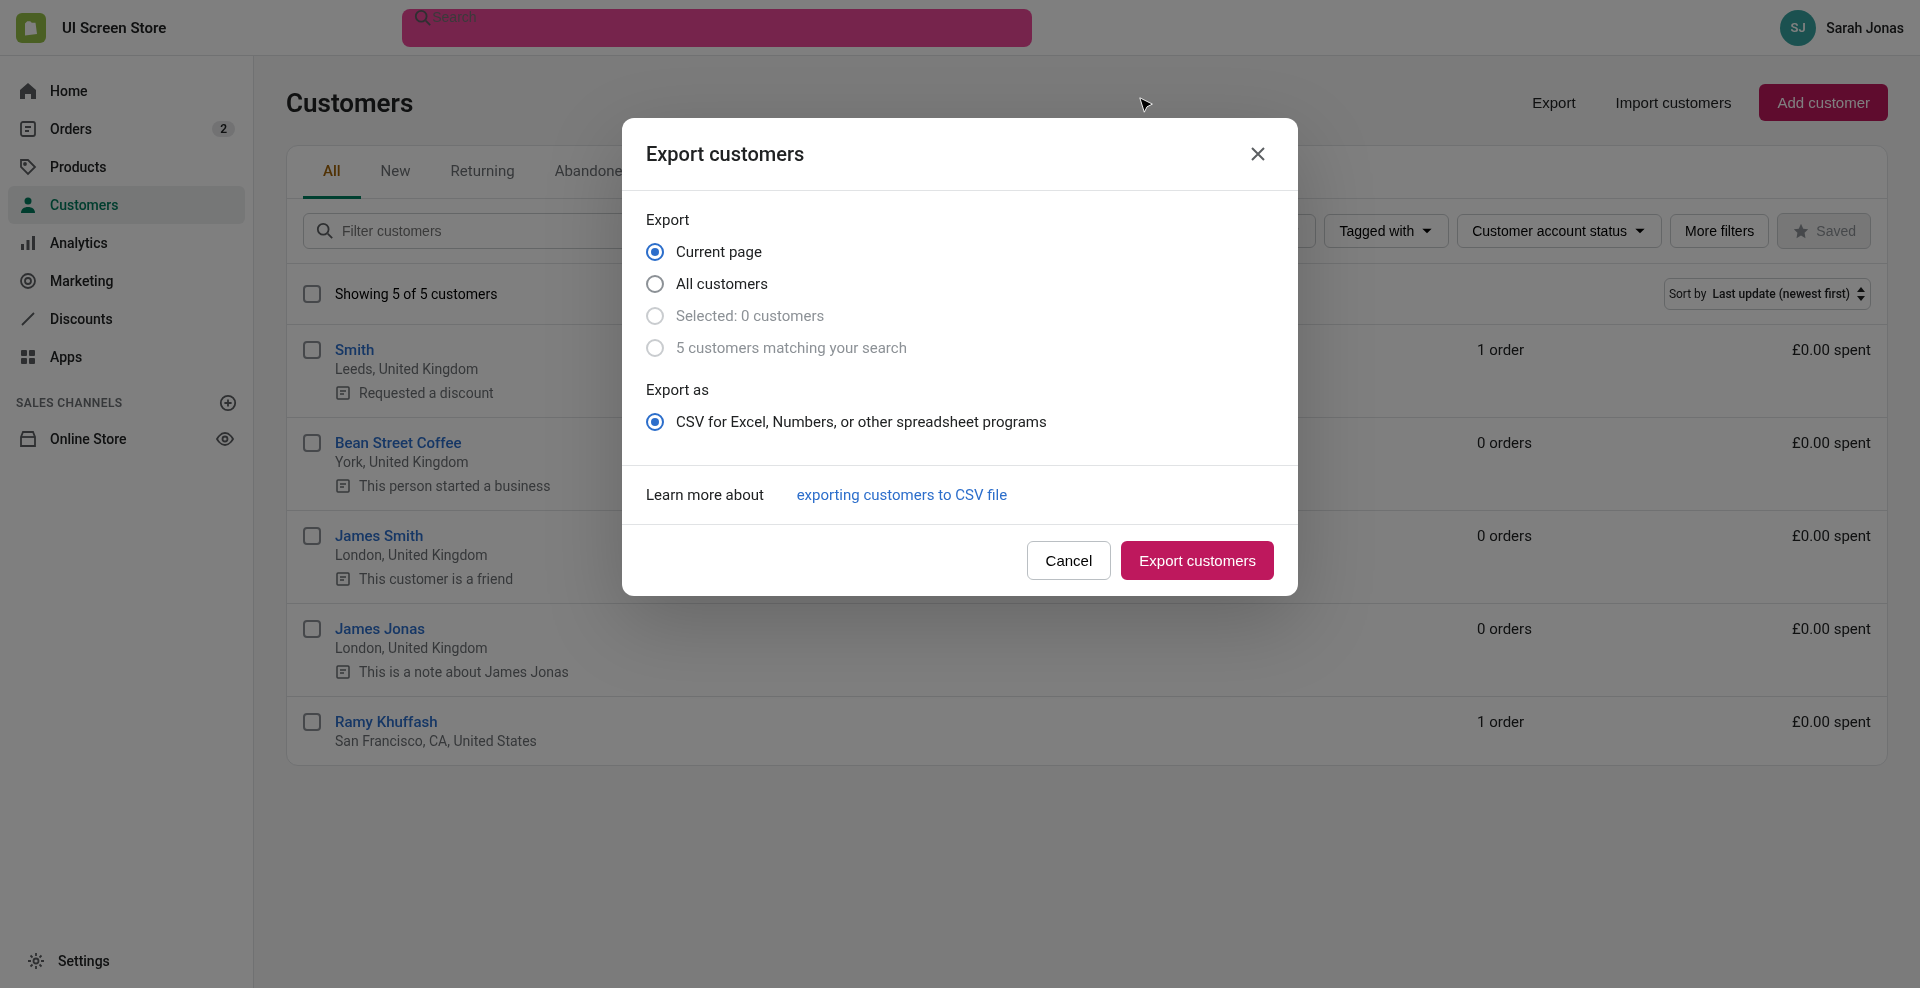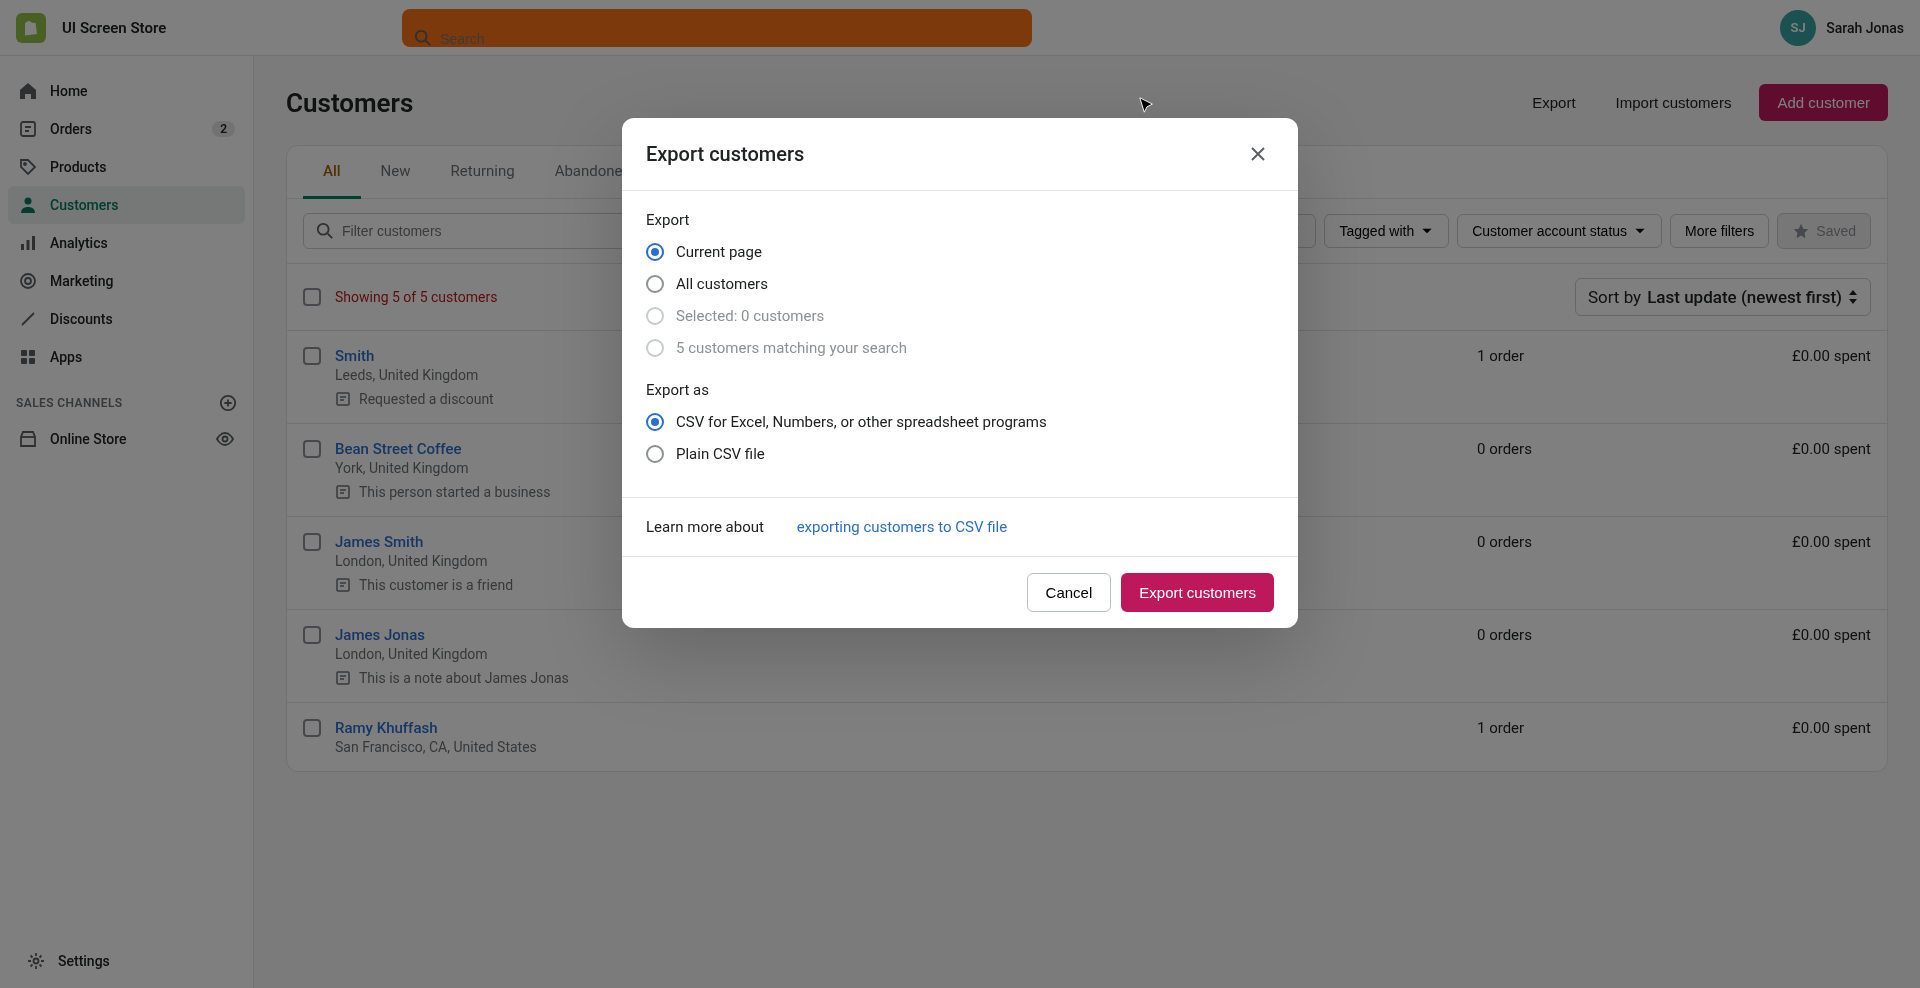--- a/index.html
+++ b/index.html
@@ -3,21 +3,21 @@
   <meta charset="utf-8">
   <style>
     * { margin: 0; padding: 0; box-sizing: border-box; }
     body { font-family: -apple-system, BlinkMacSystemFont, "Segoe UI", Roboto, sans-serif; font-size: 14px; color: #202223; background: #f6f6f7; width: 1920px; height: 988px; overflow: hidden; position: relative; }
     
     
     .topbar { height: 56px; background: #fff; border-bottom: 1px solid #e1e3e5; display: flex; align-items: center; padding: 0 16px; gap: 16px; }
     .topbar-logo { width: 30px; height: 30px; background: #95bf47; border-radius: 6px; display: flex; align-items: center; justify-content: center; }
     .topbar-logo svg { width: 18px; height: 18px; }
     .topbar-title { font-weight: 600; font-size: 15px; }
-    .topbar-search { flex: 0 0 630px; margin-left: 220px; height: 38px; background: #f97316; border-radius: 8px; display: flex; align-items: flex-end; padding: 0 12px; gap: 8px; }
+    .topbar-search { flex: 0 0 630px; margin-left: 220px; height: 38px; background: #ec4899; border-radius: 8px; display: flex; align-items: flex-start; padding: 0 12px; }
     .topbar-search svg { width: 18px; height: 18px; color: #5c5f62; }
     .topbar-search input { border: none; background: transparent; outline: none; font-size: 14px; flex: 1; }
     .topbar-user { margin-left: auto; display: flex; align-items: center; gap: 10px; }
     .avatar { width: 36px; height: 36px; border-radius: 50%; background: #36a3a0; color: #fff; font-weight: 600; display: flex; align-items: center; justify-content: center; font-size: 13px; }
     .topbar-user-name { font-weight: 500; }
 
     
     .layout { display: flex; height: calc(988px - 56px); }
     
     
@@ -50,23 +50,23 @@
     .filter-row { display: flex; padding: 14px 16px; gap: 8px; border-bottom: 1px solid #e1e3e5; align-items: center; }
     .filter-search { flex: 1; display: flex; align-items: center; gap: 8px; border: 1px solid #c9cccf; border-radius: 6px; padding: 8px 12px; }
     .filter-search svg { width: 18px; height: 18px; color: #5c5f62; }
     .filter-search input { border: none; outline: none; font-size: 14px; flex: 1; }
     .filter-btn { border: 1px solid #c9cccf; background: #fff; border-radius: 6px; padding: 8px 14px; display: flex; align-items: center; gap: 6px; cursor: pointer; font-size: 14px; white-space: nowrap; }
     .filter-btn svg { width: 14px; height: 14px; }
     .saved-btn { display: flex; align-items: center; gap: 6px; border: 1px solid #c9cccf; border-radius: 6px; padding: 8px 14px; cursor: pointer; font-size: 14px; color: #8c9196; }
     .saved-btn svg { width: 18px; height: 18px; }
     
     .list-header { display: flex; align-items: center; padding: 14px 16px; justify-content: space-between; }
-    .showing { display: flex; align-items: center; gap: 14px; font-size: 14px; color: #b91c1c; }
+    .showing { display: flex; align-items: center; gap: 14px; font-size: 14px; color: #000000; }
     .chk { width: 18px; height: 18px; border: 2px solid #8c9196; border-radius: 4px; cursor: pointer; }
-    .sort { border: 1px solid #c9cccf; border-radius: 6px; padding: 8px 12px; font-size: 17px; display: flex; align-items: center; gap: 6px; cursor: pointer; justify-content: space-between; }
+    .sort { border: 1px solid #c9cccf; border-radius: 6px; padding: 8px 4px; font-size: 12px; display: flex; align-items: center; gap: 6px; cursor: pointer; justify-content: space-between; }
     .sort-strong { font-weight: 500; }
     
     .row { display: flex; align-items: flex-start; padding: 16px; border-top: 1px solid #e1e3e5; gap: 14px; }
     .row-main { flex: 1; }
     .row-name { font-weight: 500; font-size: 15px; color: #2c6ecb; text-decoration: underline; text-decoration-color: transparent; }
     .row-loc { color: #6d7175; margin-top: 2px; }
     .row-note { display: flex; align-items: center; gap: 8px; color: #6d7175; margin-top: 8px; }
     .row-note svg { width: 16px; height: 16px; }
     .row-mid { width: 220px; text-align: left; font-size: 15px; }
     .row-end { width: 160px; text-align: right; font-size: 15px; }
@@ -390,24 +390,20 @@
           <span class="radio disabled"></span>
           <span>5 customers matching your search</span>
         </label>
       </div>
       <div class="group">
         <div class="group-label">Export as</div>
         <label class="radio-opt">
           <span class="radio checked"></span>
           <span>CSV for Excel, Numbers, or other spreadsheet programs</span>
         </label>
-        <label class="radio-opt">
-          <span class="radio"></span>
-          <span>Plain CSV file</span>
-        </label>
       </div>
     </div>
     <div class="modal-help">
       <span>Learn more about </span><a href="#">exporting customers to CSV file</a>
     </div>
     <div class="modal-foot">
       <button class="btn-sec">Cancel</button>
       <button class="primary-btn">Export customers</button>
     </div>
   </div>

